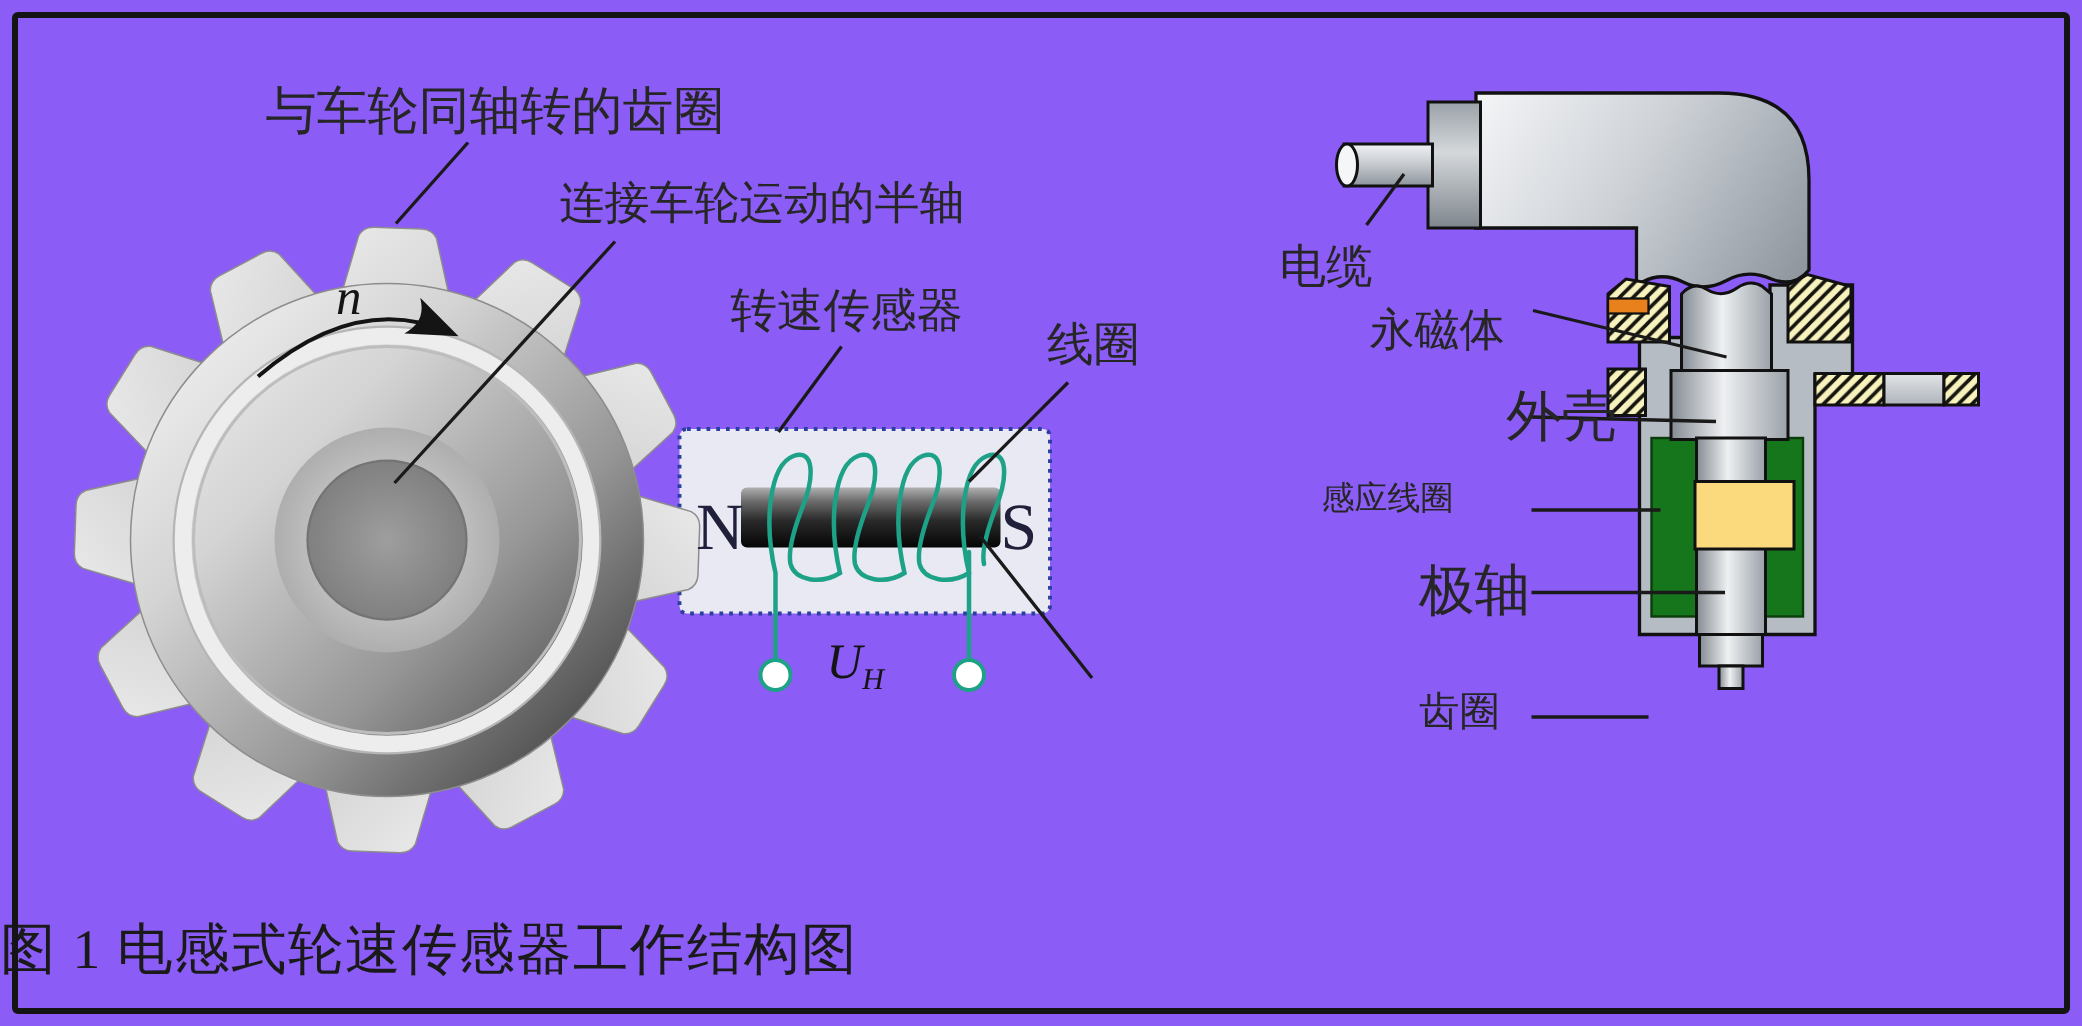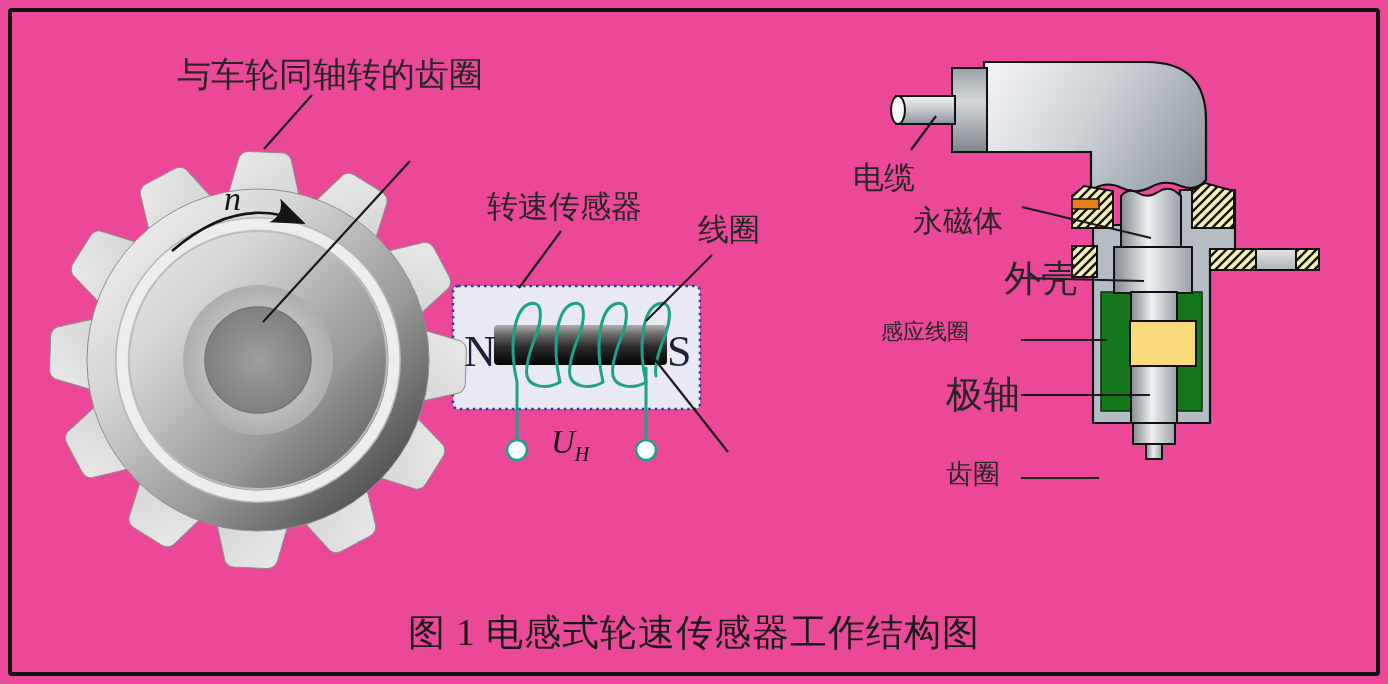--- a/index.html
+++ b/index.html
@@ -1,23 +1,23 @@
 <!DOCTYPE html>
 <html style="--coil-teal: #1ea287; --box-border-blue: #2b3f9e; --box-fill: #e9e9f3; --coil-block-green: #15761c; --magnet-insert-yellow: #fbd97d; --seal-orange: #e8811c; --hatch-yellow: #f8f2bd; --housing-gray: #b6bcc3;"><head>
 <meta charset="utf-8">
 <style>
   html,body{margin:0;padding:0;background:#ffffff;}
-  .canvas{position:relative;width:1388px;height:684px;background:#ec4899;overflow:hidden;
+  .canvas{position:relative;width:1388px;height:684px;background:#8b5cf6;overflow:hidden;
           font-family:"Liberation Serif","DejaVu Serif",serif;}
   .frame{position:absolute;left:8px;top:8px;right:8px;bottom:8px;border:4px solid #141414;border-radius:4px;pointer-events:none;}
   svg.gfx{position:absolute;left:0;top:0;}
   .lbl{position:absolute;color:#262626;white-space:nowrap;line-height:1.1;}
   .it{font-style:italic;}
   .pole{position:absolute;color:#20203a;font-size:44px;white-space:nowrap;}
-  .caption{position:absolute;left:0;right:0;text-align:center;color:#1a1a1a;font-size:37px;letter-spacing:1px;}
+  .caption{position:absolute;left:0;right:0;color:#1a1a1a;font-size:37px;letter-spacing:1px;}
   sub.vh{font-size:20px;font-style:italic;}
 </style>
 </head>
 <body>
 
 <div class="canvas">
 
   <svg class="gfx" width="1388" height="684" viewBox="0 0 1388 684">
     <defs>
       <linearGradient id="metalGrad" gradientUnits="userSpaceOnUse" x1="-190" y1="-190" x2="190" y2="190">
@@ -201,20 +201,21 @@
       <line x1="911" y1="150" x2="936" y2="116"></line>
       <line x1="1022" y1="207" x2="1151" y2="238"></line>
       <line x1="1021" y1="278" x2="1144" y2="281"></line>
       <line x1="1021" y1="340" x2="1107" y2="340"></line>
       <line x1="1021" y1="395" x2="1150" y2="395"></line>
       <line x1="1021" y1="478" x2="1099" y2="478"></line>
     </g>
   </svg>
 
   <div class="lbl" style="left:177px;top:56px;font-size:34px">与车轮同轴转的齿圈</div>
+  <div class="lbl" style="left:373px;top:119px;font-size:30px">连接车轮运动的半轴</div>
   <div class="lbl" style="left:487px;top:190px;font-size:31px">转速传感器</div>
   <div class="lbl" style="left:698px;top:213px;font-size:31px">线圈</div>
 
   <div class="lbl it" style="left:224px;top:180px;font-size:34px;color:#141414">n</div>
 
   <div class="pole" style="left:464px;top:326px">N</div>
   <div class="pole" style="left:667px;top:326px">S</div>
 
   <div class="lbl" style="left:551px;top:424px;font-size:33px;color:#141414">
     <span class="it">U</span><sub class="vh">H</sub>

